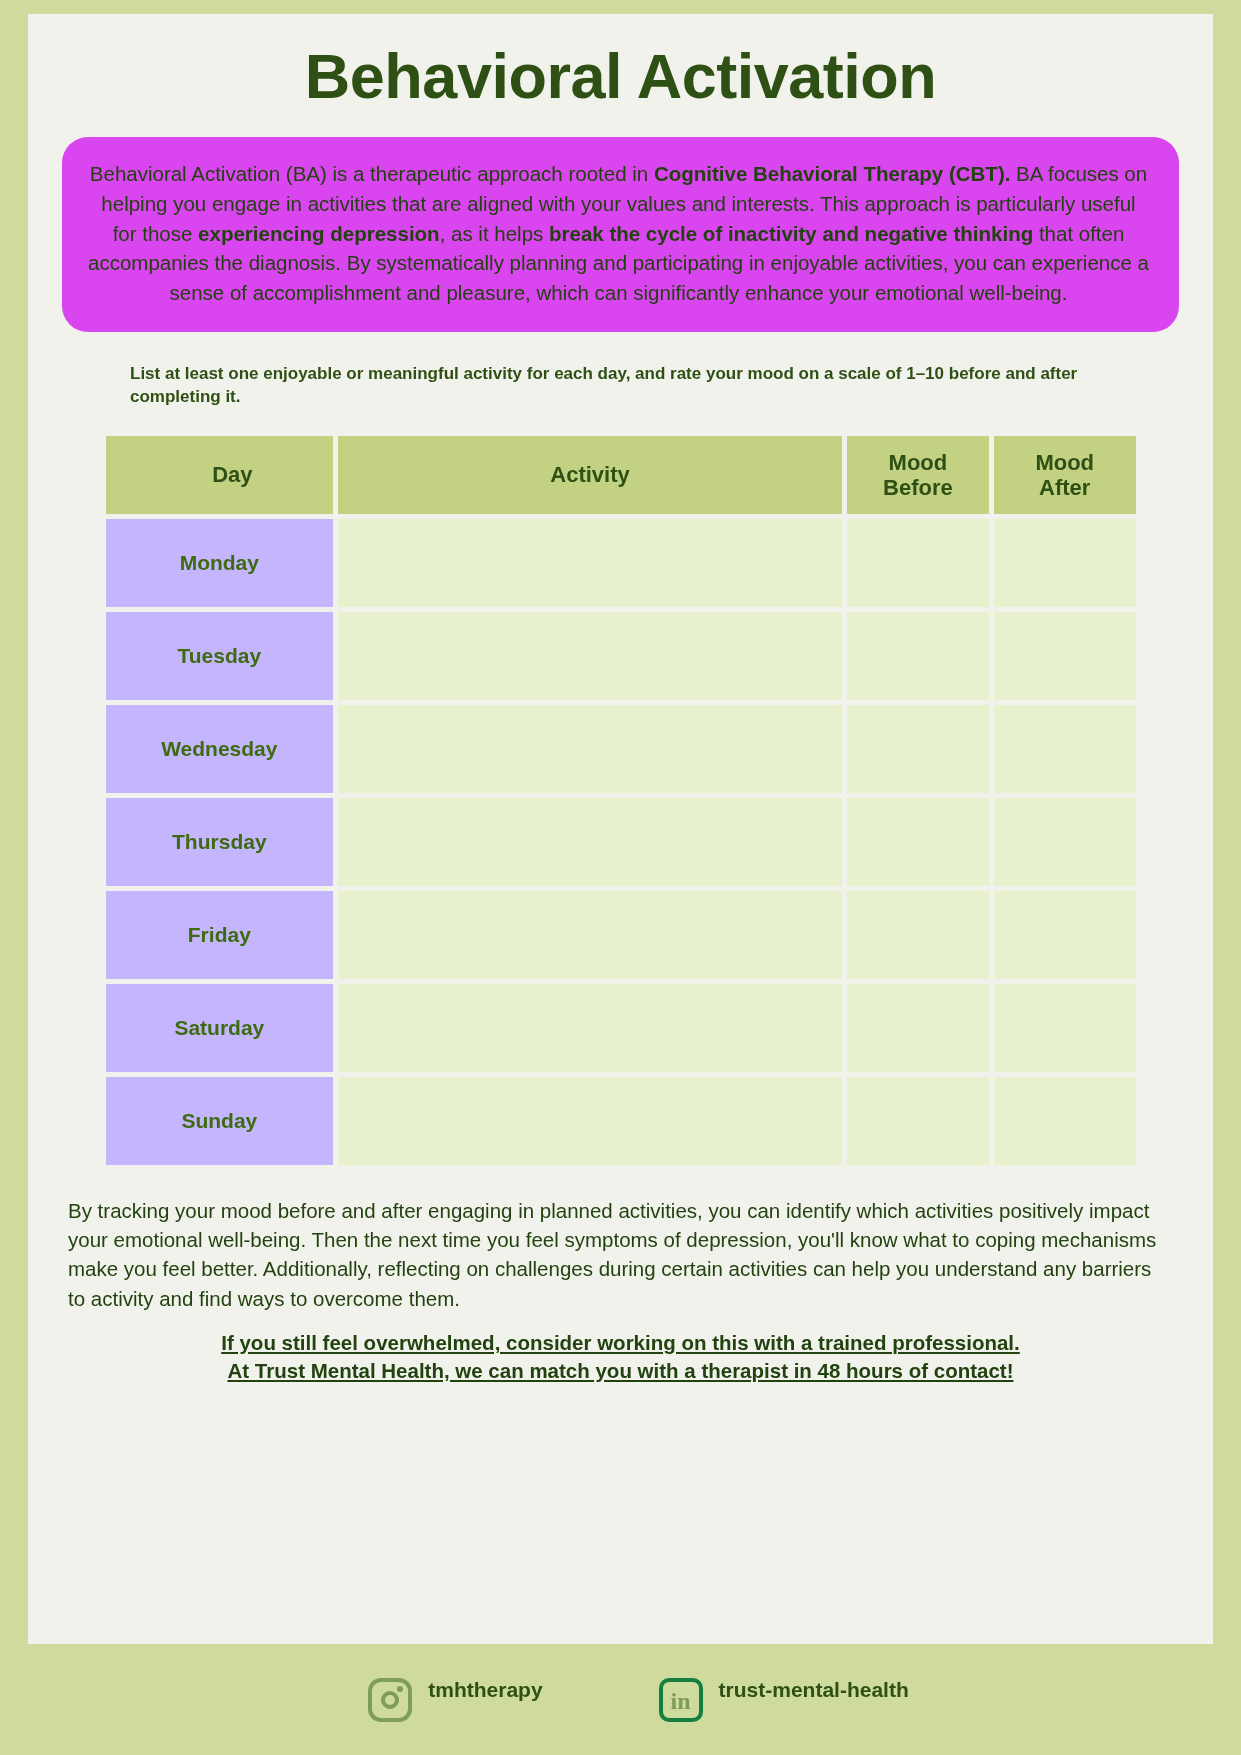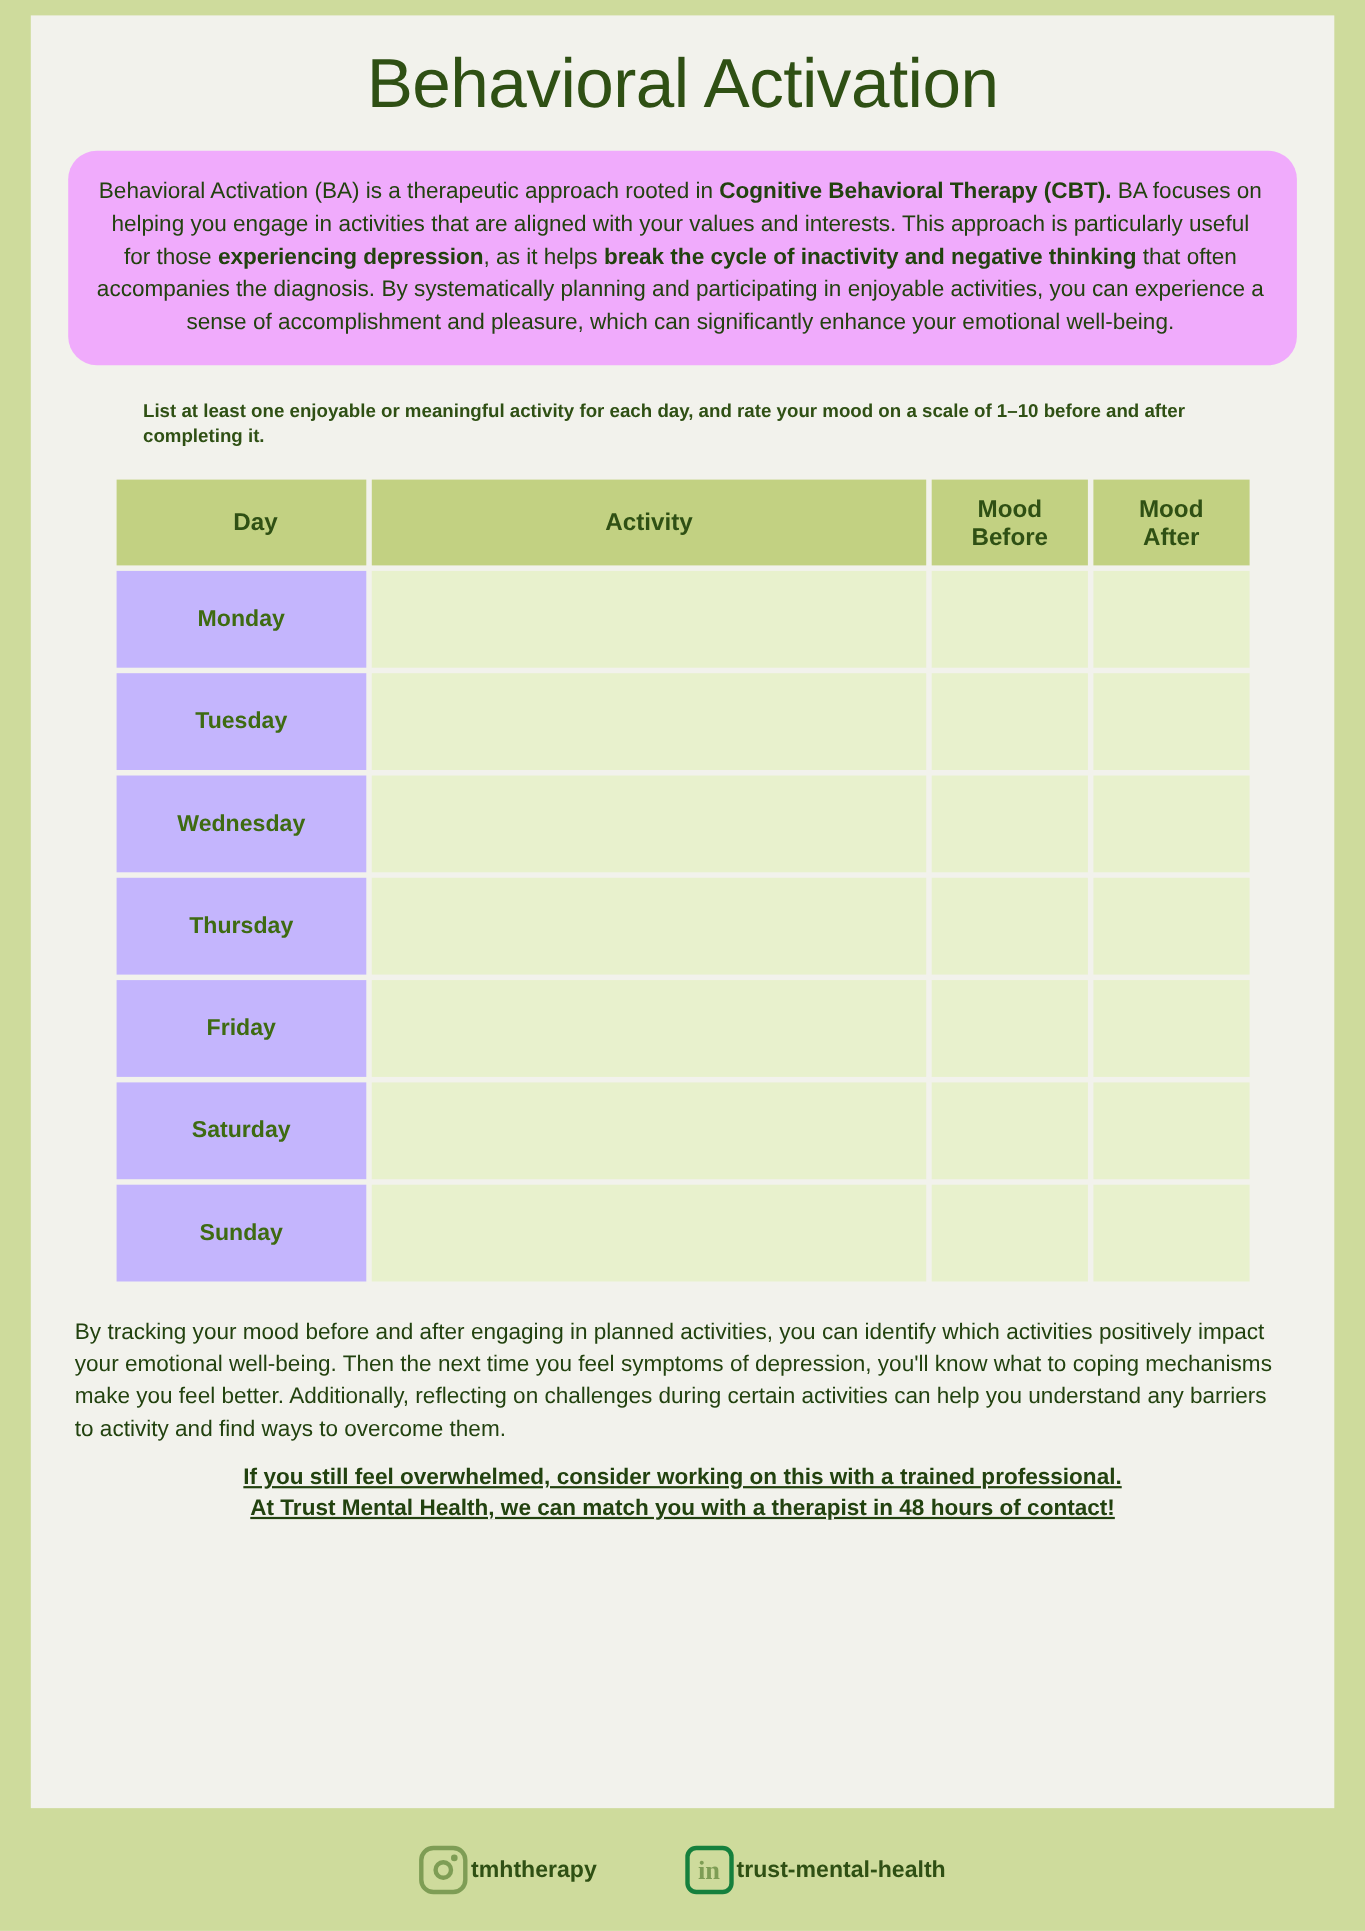--- a/index.html
+++ b/index.html
@@ -26,28 +26,28 @@
     top: 14px;
     width: 1185px;
     height: 1630px;
     background: #f2f2ec;
     box-sizing: border-box;
   }
   .title {
     text-align: center;
     color: #2f5014;
     font-size: 63px;
-    font-weight: normal;
+    font-weight: bold;
     letter-spacing: -0.5px;
     margin: 28px 0 0 0;
     line-height: 1.1;
   }
   .intro-box {
     margin: 26px 34px 0 34px;
-    background: #f0abfc;
+    background: #d946ef;
     border-radius: 26px;
     padding: 22px 30px 24px 26px;
     box-sizing: border-box;
   }
   .intro-text {
     color: #22420f;
     font-size: 20.5px;
     line-height: 1.45;
     text-align: center;
     margin: 0;
@@ -121,22 +121,23 @@
     width: 1241px;
     height: 111px;
     background: #cedb9c;
     display: flex;
     align-items: center;
     justify-content: center;
     gap: 80px;
   }
   .social {
     display: flex;
-    align-items: center;
-    gap: 3px;
+    align-items: flex-start;
+    gap: 16px;
+    margin-left: 36px;
   }
   .social-label {
     color: #2f5014;
     font-size: 21px;
     font-weight: bold;
   }
   .ig-icon {
     width: 44px;
     height: 44px;
     border: 4px solid #7e9d55;

